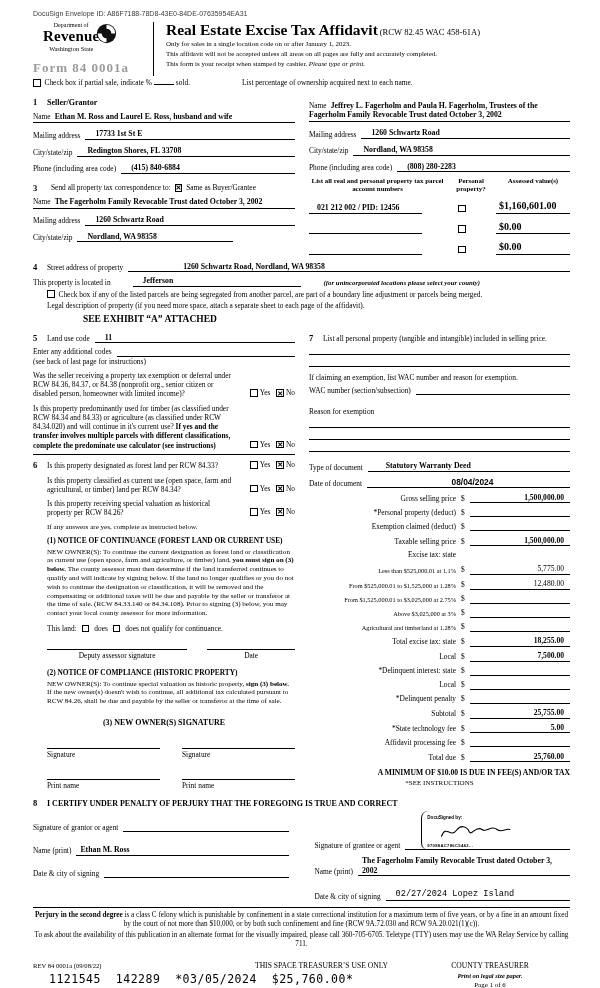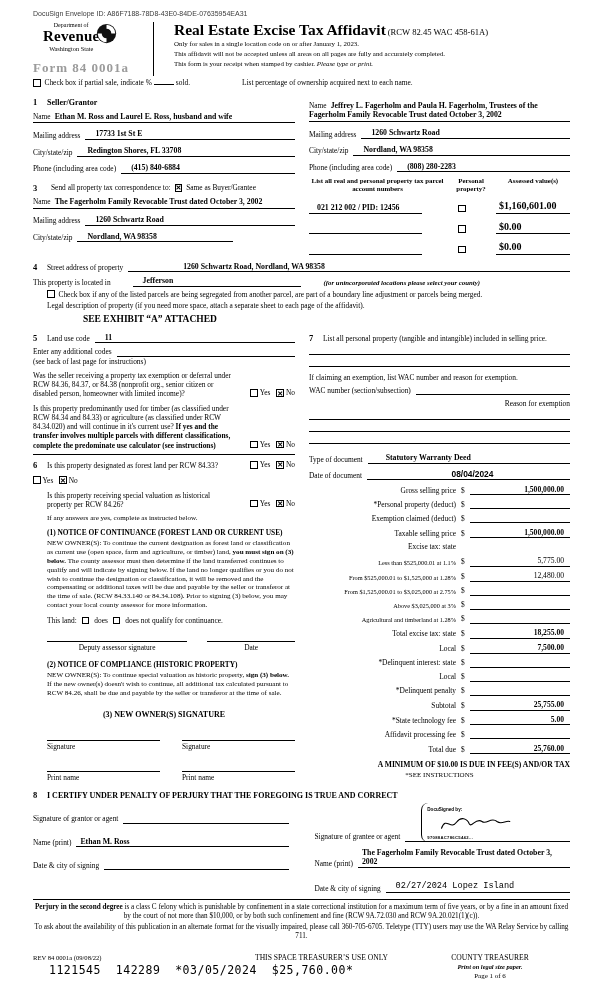--- a/index.html
+++ b/index.html
@@ -16,21 +16,21 @@
   
   .header { display:flex; margin-top:3px; }
   .logo-col { width:120px; flex:none; }
   .logo { display:flex; align-items:flex-start; padding-left:10px; }
   .logo-text { text-align:center; }
   .dept-of { font-size:6px; }
   .revenue { font-size:15px; font-weight:bold; letter-spacing:0.2px; line-height:1; }
   .state { font-size:6.3px; margin-top:1px; }
   .swirl { width:21px; height:21px; margin-left:-3px; margin-top:1px; }
   .form-number { color:#9b9b9b; font-size:13px; font-weight:bold; letter-spacing:1px; margin-top:7px; }
-  .title-col { border-left:1.2px solid #000; padding-left:20px; flex:1; padding-bottom:4px; }
+  .title-col { border-left:1.2px solid #000; padding-left:12px; flex:1; padding-bottom:4px; }
   .main-title { font-size:15.5px; font-weight:bold; line-height:1.05; display:inline; }
   .rcw { font-size:8.6px; }
   .hnote { font-size:6.9px; margin-top:1.5px; }
   .hnote .it { font-style:italic; }
 
   
   .cb {
     width:7.5px; height:7.5px; border:1px solid #000; flex:none;
     display:inline-flex; align-items:center; justify-content:center;
     font-family:"Liberation Sans", sans-serif; font-size:7px; font-weight:bold; line-height:1;
@@ -304,20 +304,21 @@
         <div class="qrow">
           <span class="qtext"><span class="sec-num">6</span><span>Is this property designated as forest land per RCW 84.33?</span></span>
           <span class="yn">
             <span class="cb"></span>
               <span class="lbl">Yes</span>
             <span class="cb">✕</span>
               <span>No</span>
           </span>
         </div>
         <div class="qrow">
+          <span class="qtext" style="padding-left:14px;">Is this property classified as current use (open space, farm and agricultural, or timber) land per RCW 84.34?</span>
           <span class="yn">
             <span class="cb"></span>
               <span class="lbl">Yes</span>
             <span class="cb">✕</span>
               <span>No</span>
           </span>
         </div>
         <div class="qrow">
           <span class="qtext" style="padding-left:14px;">Is this property receiving special valuation as historical property per RCW 84.26?</span>
           <span class="yn">
@@ -368,21 +369,21 @@
       <div class="col-r">
         <div><span class="sec-num">7</span><span>List all personal property (tangible and intangible) included in selling price.</span></div>
         <div class="blank-line"></div>
         <div class="blank-line"></div>
 
         <div style="margin-top:6px;">If claiming an exemption, list WAC number and reason for exemption.</div>
         <div class="frow" style="margin-top:3px;">
           <span class="flabel">WAC number (section/subsection)</span>
           <span class="fval"></span>
         </div>
-        <div style="margin-top:4px;text-align:right;">Reason for exemption</div>
+        <div style="margin-top:12px;">Reason for exemption</div>
         <div class="blank-line"></div>
         <div class="blank-line"></div>
         <div class="blank-line"></div>
 
         <div class="frow" style="margin-top:9px;">
           <span class="flabel">Type of document</span>
           <span class="fval" style="padding-left:18px;">Statutory Warranty Deed</span>
         </div>
         <div class="frow" style="margin-top:5px;">
           <span class="flabel">Date of document</span>

